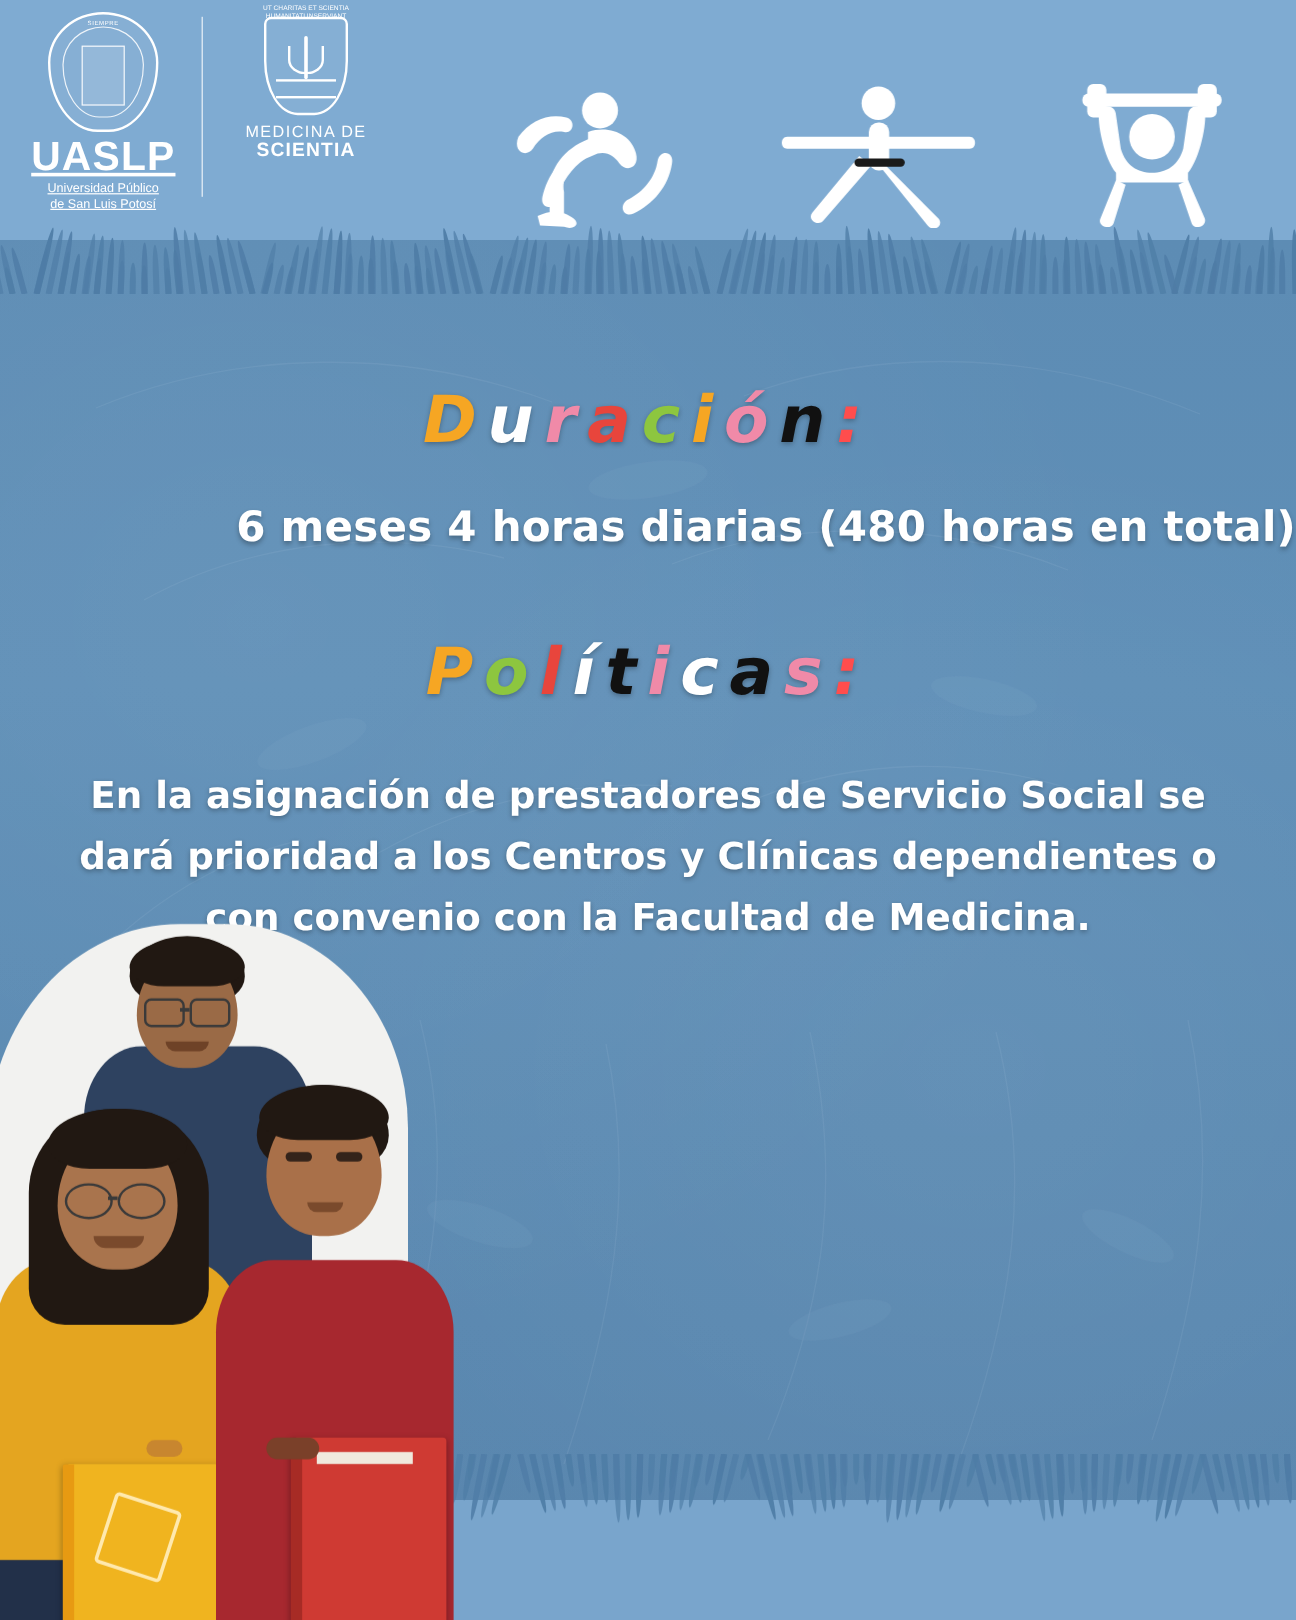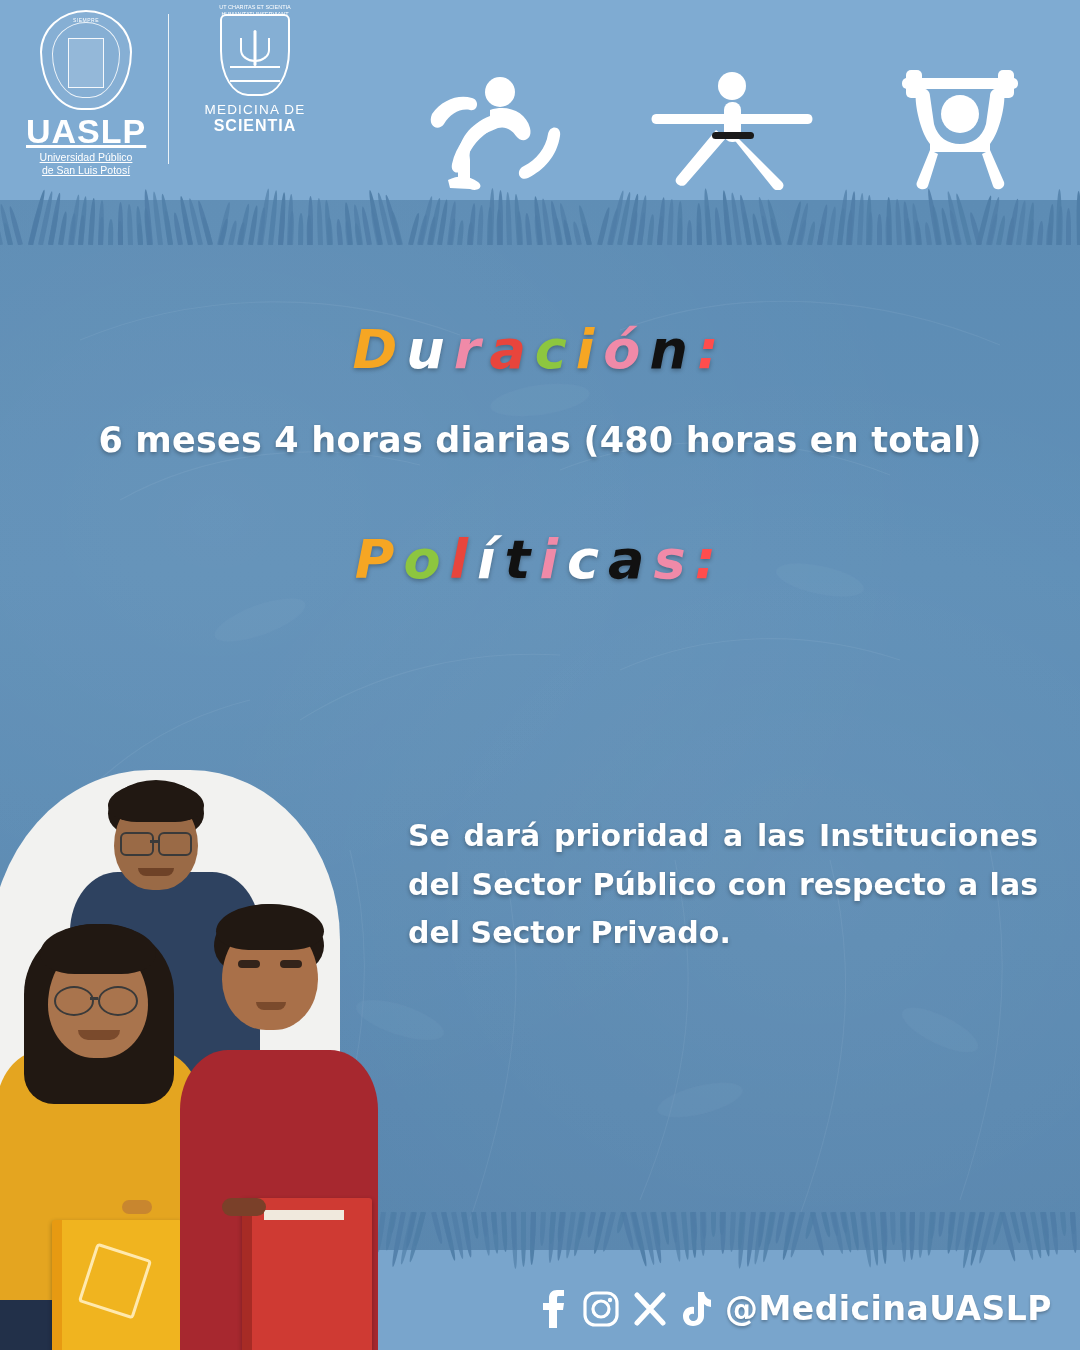--- a/index.html
+++ b/index.html
@@ -182,21 +182,21 @@
 
   .body-text {
     position: absolute;
     color: #ffffff;
     font-family: "DejaVu Sans", sans-serif;
     font-weight: 700;
     text-shadow: 0 2px 4px rgba(0,0,0,0.30);
   }
   #duracion-text {
     top: 420px; left: 0; width: 1080px;
-    text-align: center;
+    text-align: right;
     font-size: 35px;
     letter-spacing: 0.2px;
   }
   #politicas-p1 {
     top: 638px; left: 60px; width: 960px;
     text-align: center;
     font-size: 31px;
     line-height: 1.65;
   }
   #politicas-p2 {
@@ -694,21 +694,21 @@
         <path d="M58 84 L 48 116 C 46 122, 34 119, 37 112 L 50 80 Z"></path>
         <path d="M102 84 L 113 116 C 115 122, 126 119, 124 112 L 110 80 Z"></path>
       </g>
     </svg>
   </div>
 
   <div class="heading" id="heading-duracion"><span style="color: rgb(246, 166, 35);">D</span><span style="color: rgb(255, 255, 255); font-style: italic;">u</span><span style="color: rgb(240, 138, 168);">r</span><span style="color: rgb(232, 69, 60); font-style: italic;">a</span><span style="color: rgb(141, 198, 63);">c</span><span style="color: rgb(246, 166, 35); font-style: italic;">i</span><span style="color: rgb(240, 138, 168);">ó</span><span style="color: rgb(17, 17, 17); font-style: italic;">n</span><span style="color: rgb(255, 77, 77);">:</span></div>
   <div class="body-text" id="duracion-text">6 meses 4 horas diarias (480 horas en total)</div>
 
   <div class="heading" id="heading-politicas"><span style="color: rgb(246, 166, 35);">P</span><span style="color: rgb(141, 198, 63); font-style: italic;">o</span><span style="color: rgb(232, 69, 60);">l</span><span style="color: rgb(255, 255, 255); font-style: italic;">í</span><span style="color: rgb(17, 17, 17);">t</span><span style="color: rgb(240, 138, 168); font-style: italic;">i</span><span style="color: rgb(255, 255, 255);">c</span><span style="color: rgb(17, 17, 17); font-style: italic;">a</span><span style="color: rgb(240, 138, 168);">s</span><span style="color: rgb(255, 77, 77); font-style: italic;">:</span></div>
-  <div class="body-text" id="politicas-p2">Se dará prioridad a las Instituciones del Sector Público con respecto a las del Sector Privado.</div>
+  <div class="body-text" id="politicas-p1">En la asignación de prestadores de Servicio Social se dará prioridad a los Centros y Clínicas dependientes o con convenio con la Facultad de Medicina.</div>
 
   <div class="students">
     <div class="halo"></div>
 
     <div class="person" style="left:78px; top:10px; width:170px; height:300px;">
       <div class="body-sh" style="left:-8px; top:92px; width:190px; height:220px; background:#2e4260;"></div>
       <div class="hair" style="left:30px; top:0px; width:96px; height:56px;"></div>
       <div class="head" style="position:absolute; left:36px; top:14px; width:84px; height:96px; background:#9a6a46;"></div>
       <div class="hair" style="left:30px; top:2px; width:96px; height:40px;"></div>
       <div class="glasses" style="left:42px; top:52px; width:30px; height:20px;"></div>
@@ -739,31 +739,14 @@
       <div class="hair" style="left:30px; top:6px; width:108px; height:46px;"></div>
       <div style="position:absolute; left:52px; top:62px; width:22px; height:8px; border-radius:6px; background:#33231a;"></div>
       <div style="position:absolute; left:94px; top:62px; width:22px; height:8px; border-radius:6px; background:#33231a;"></div>
       <div style="position:absolute; left:70px; top:104px; width:30px; height:8px; border-radius:0 0 14px 14px; background:#7a4a2c;"></div>
       <div class="book-obj" style="left:56px; top:300px; width:120px; height:165px; background:#cf3a33; border-left:10px solid #a72b25;"></div>
       <div style="position:absolute; left:78px; top:312px; width:80px; height:10px; background:#f0e9dd;"></div>
       <div style="position:absolute; left:36px; top:300px; width:44px; height:18px; border-radius:10px; background:#7a4029;"></div>
     </div>
   </div>
 
-  <div class="social">
-    <svg width="30" height="38" viewBox="0 0 30 38">
-      <path d="M19 6 h6 v-6 h-7 c-5 0 -8 3 -8 8 v5 h-6 v7 h6 v18 h8 v-18 h6 l1 -7 h-7 v-4 c0 -2 0.5 -3 1 -3 Z" fill="#ffffff"></path>
-    </svg>
-    <svg width="36" height="36" viewBox="0 0 36 36">
-      <rect x="2" y="2" width="32" height="32" rx="10" fill="none" stroke="#ffffff" stroke-width="3.2"></rect>
-      <circle cx="18" cy="18" r="8" fill="none" stroke="#ffffff" stroke-width="3.2"></circle>
-      <circle cx="27" cy="9" r="2.2" fill="#ffffff"></circle>
-    </svg>
-    <svg width="34" height="34" viewBox="0 0 34 34">
-      <path d="M4 3 L 30 31 M30 3 L 4 31" stroke="#ffffff" stroke-width="5" stroke-linecap="round"></path>
-    </svg>
-    <svg width="30" height="36" viewBox="0 0 30 36">
-      <path d="M17 1 h6 c1 6 5 8 9 8 v7 c-4 0 -7 -1 -9 -3 v12 c0 6 -5 10 -11 10 C6 35 2 31 2 25 c0 -6 5 -10 11 -9 v7 c-3 -1 -5 1 -5 3 c0 2 2 4 4 4 c3 0 5 -2 5 -5 Z" fill="#ffffff"></path>
-    </svg>
-    <span class="handle">@MedicinaUASLP</span>
-  </div>
 
 </div>
 
 </body></html>

